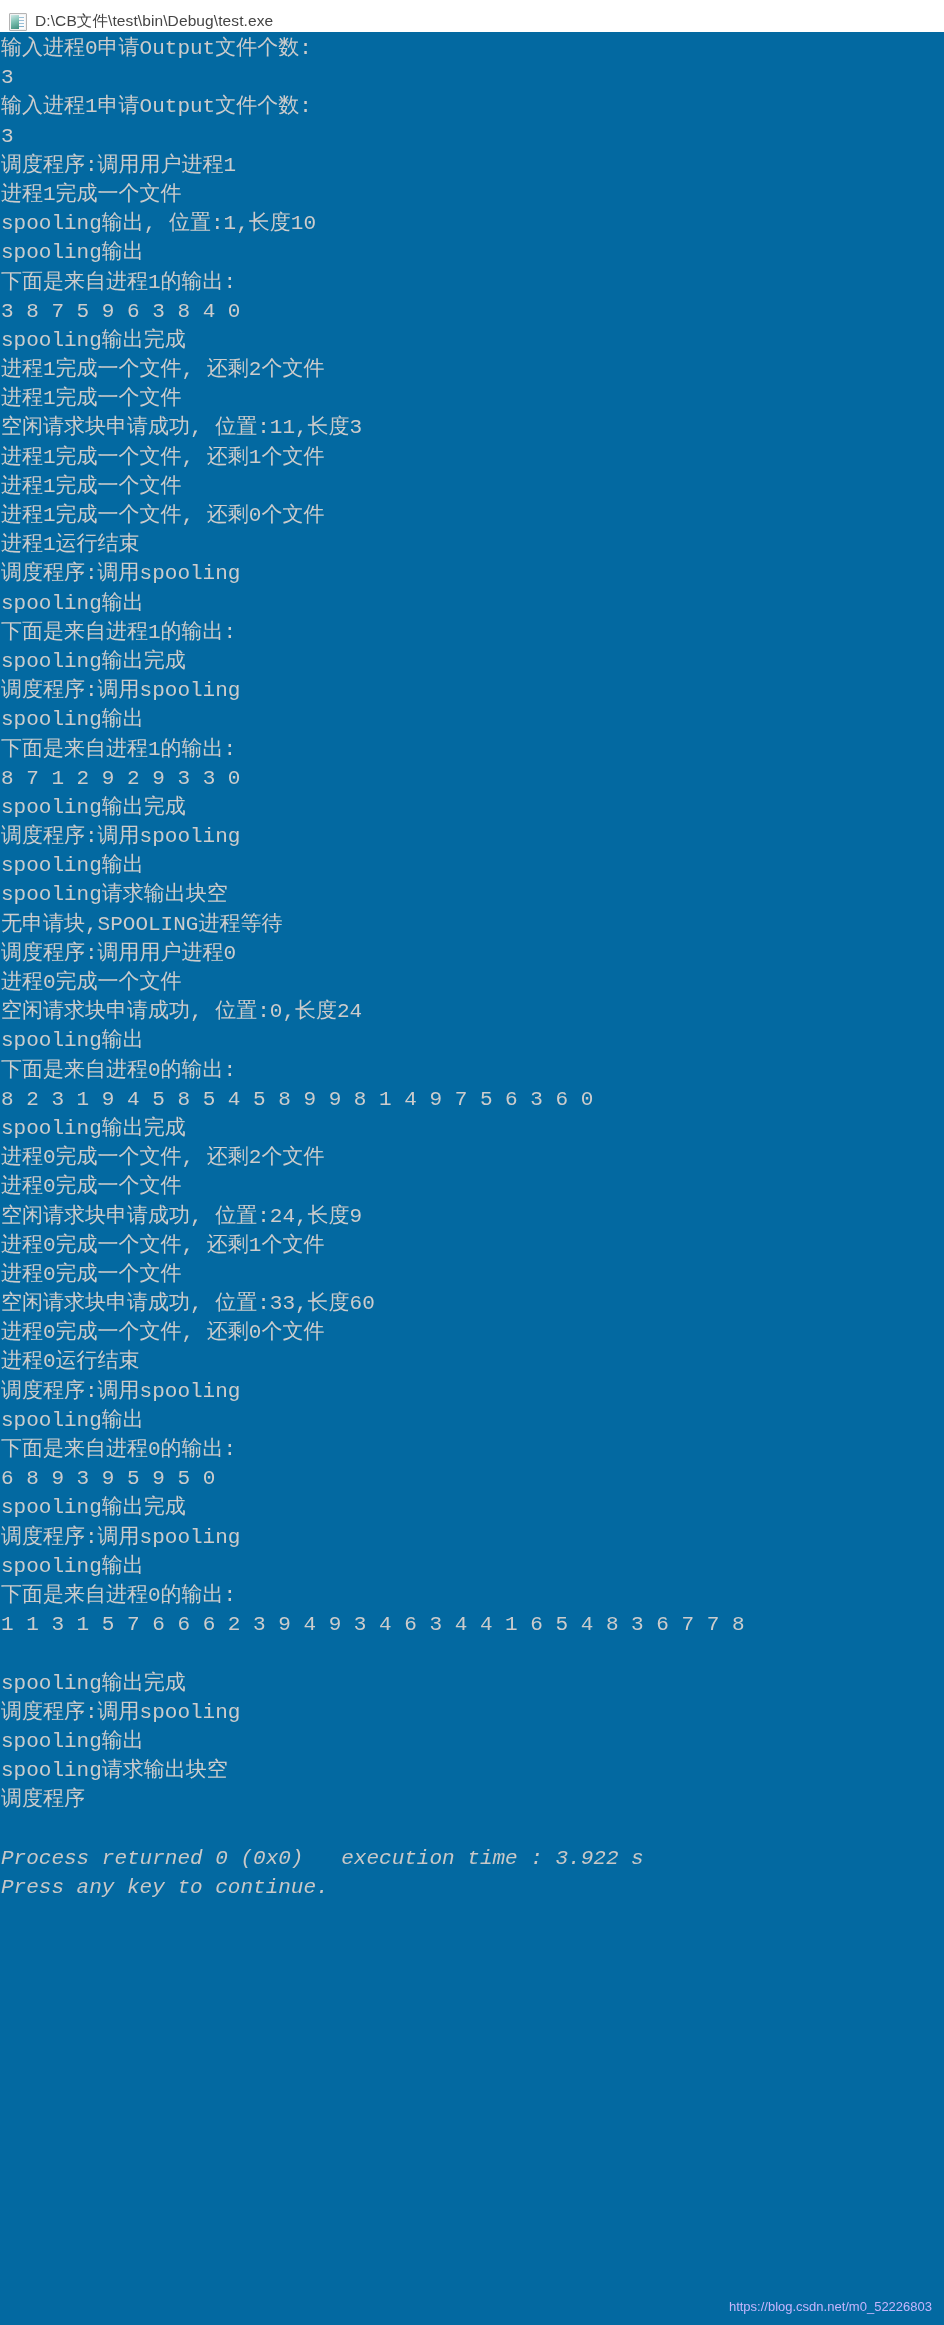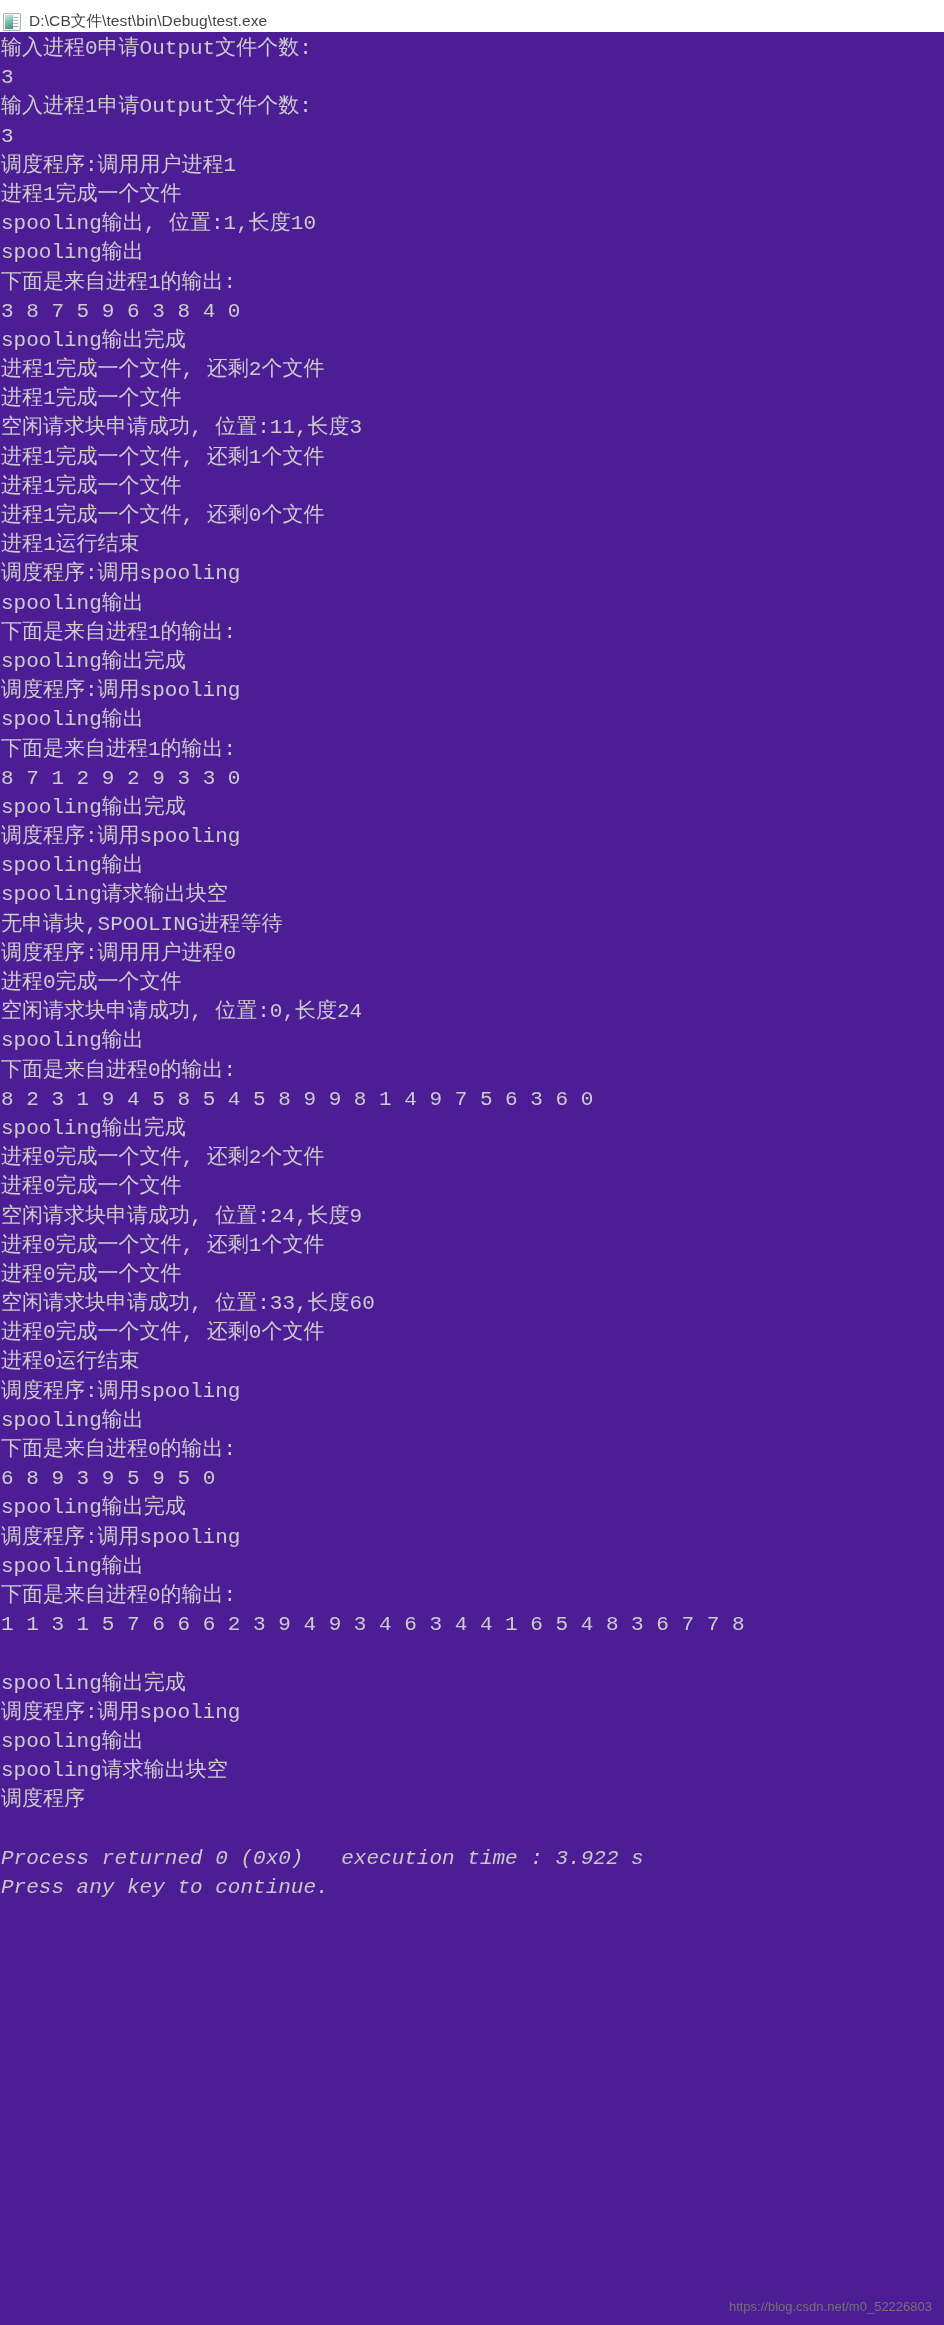--- a/index.html
+++ b/index.html
@@ -15,21 +15,21 @@
     font-family: "Liberation Mono", "DejaVu Sans Mono", monospace;
   }
 
   
   .titlebar {
     height: 44px;
     background: #ffffff;
     border-bottom: 1px solid #e3e3e3;
     display: flex;
     align-items: center;
-    padding-left: 3px;
+    padding-left: 9px;
     box-sizing: border-box;
   }
   .app-icon {
     width: 18px;
     height: 18px;
     flex: 0 0 auto;
     margin-right: 8px;
     position: relative;
     border: 1px solid #b4b4b4;
     background: #f2f2f2;
@@ -68,21 +68,21 @@
     white-space: nowrap;
   }
 
   
   .console {
     position: absolute;
     left: 0;
     top: 32px;
     width: 944px;
     height: 2293px;
-    background: #4c1d95;
+    background: #0369a1;
     box-sizing: border-box;
     padding: 2px 0 0 1px;
   }
   .line {
     font-family: "Liberation Mono", "DejaVu Sans Mono", monospace;
     font-size: 21px;
     line-height: 29.2px;
     color: #cccccc;
     white-space: pre;
     letter-spacing: 0px;
@@ -95,21 +95,21 @@
     height: 29.2px;
   }
 
   
   .watermark {
     position: absolute;
     right: 12px;
     bottom: 11px;
     font-family: "Liberation Sans", "DejaVu Sans", sans-serif;
     font-size: 13px;
-    color: #737373;
+    color: #c4b5fd;
     white-space: nowrap;
   }
 </style>
 </head>
 <body>
 
 <div class="titlebar">
   <div class="app-icon">
     <div class="pane-l"></div>
     <div class="pane-r"></div>

